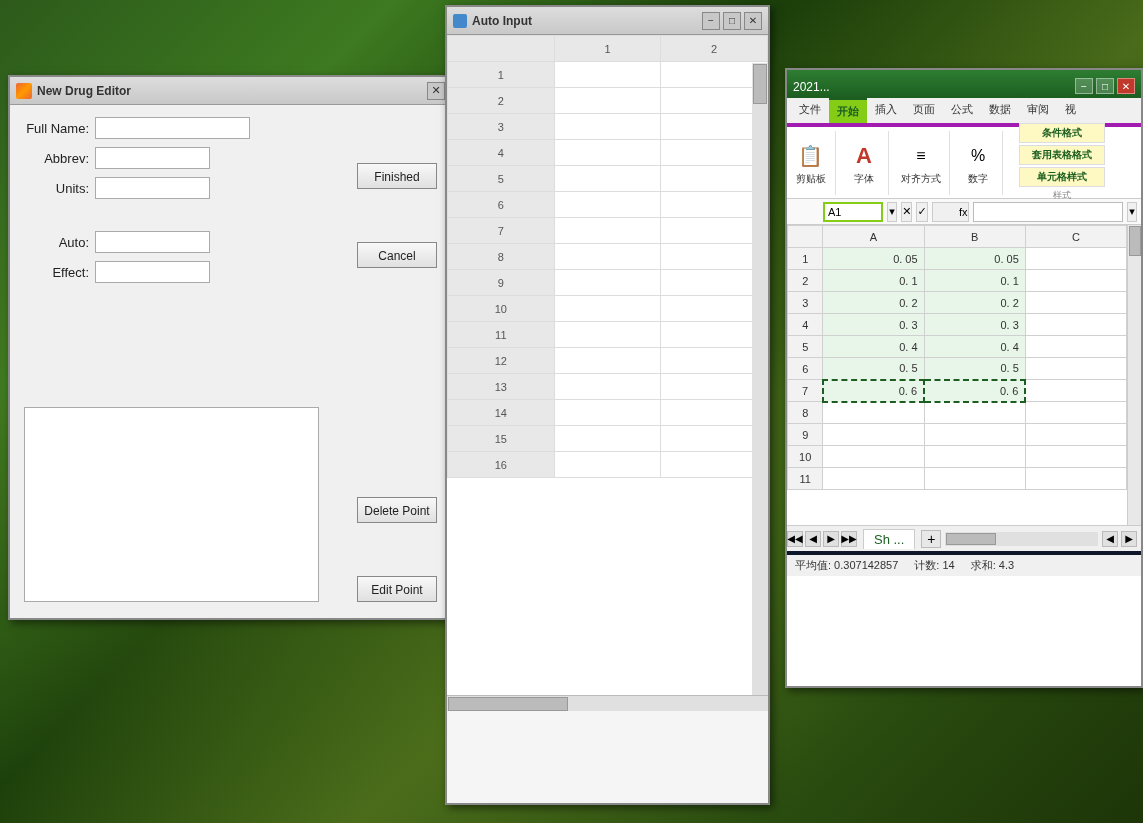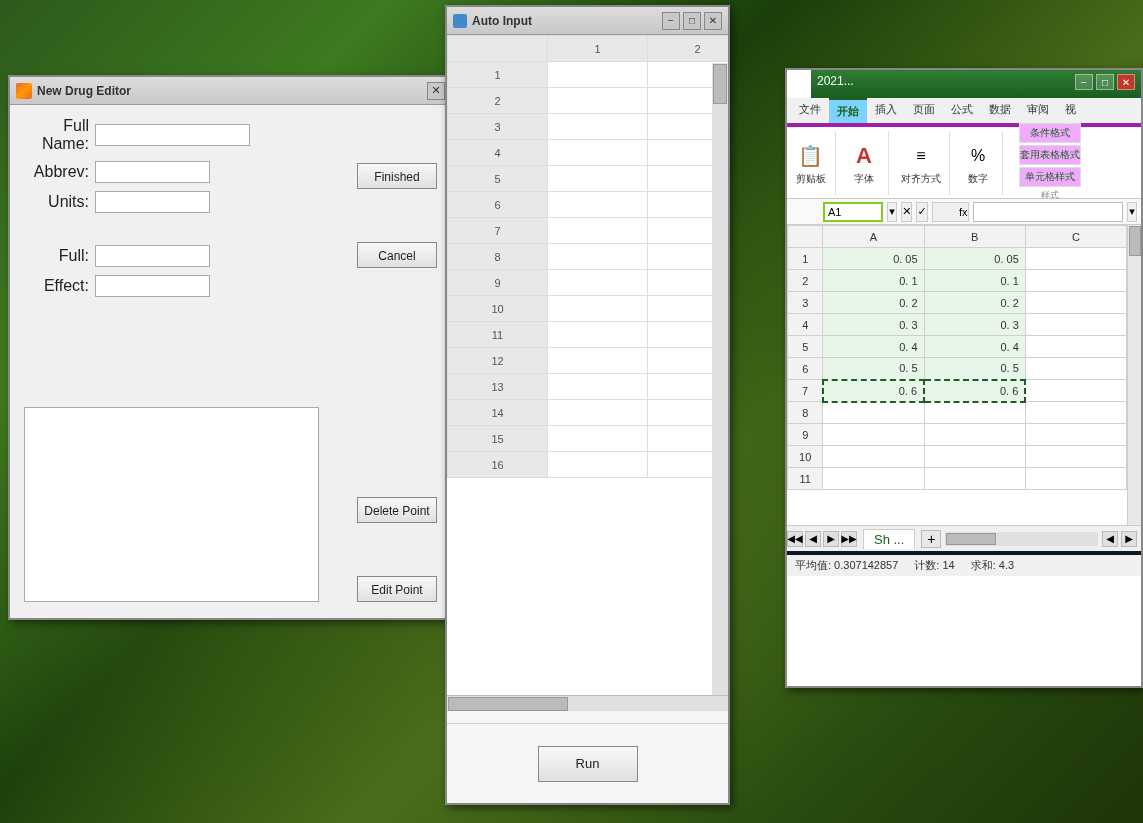--- a/index.html
+++ b/index.html
@@ -80,21 +80,21 @@
     }
     .form-row {
       display: flex;
       align-items: center;
       margin-bottom: 8px;
     }
     .form-label {
       width: 65px;
       text-align: right;
       margin-right: 6px;
-      font-size: 16px;
+      font-size: 13px;
       color: #222;
     }
     .form-input {
       width: 155px;
       height: 22px;
       background: #fff;
       border: 1px solid #aaa;
       padding: 2px 4px;
       font-size: 12px;
     }
@@ -141,21 +141,21 @@
       display: flex;
       flex-direction: column;
       gap: 5px;
     }
 
     
     .auto-input-window {
       position: absolute;
       top: 5px;
       left: 445px;
-      width: 285px;
+      width: 325px;
       height: 800px;
       background: #f5f5f5;
       border: 2px solid #888;
       box-shadow: 3px 3px 8px rgba(0,0,0,0.5);
       z-index: 10;
     }
     .auto-input-titlebar {
       background: linear-gradient(to bottom, #ddd 0%, #c8c8c8 100%);
       border-bottom: 1px solid #999;
       padding: 4px 6px;
@@ -266,26 +266,25 @@
       height: 620px;
       background: #fff;
       border: 2px solid #888;
       box-shadow: 3px 3px 8px rgba(0,0,0,0.5);
       z-index: 10;
     }
     .excel-titlebar {
       background: linear-gradient(to bottom, #2e7d32 0%, #1b5e20 100%);
       padding: 4px 6px;
       display: flex;
-      align-items: flex-start;
+      align-items: flex-end;
       justify-content: space-between;
       height: 28px;
       color: white;
       font-size: 12px;
-      margin-left: 24px;
     }
     .excel-win-btns {
       display: flex;
       gap: 3px;
     }
     .excel-win-btn {
       width: 18px;
       height: 16px;
       background: rgba(255,255,255,0.2);
       border: 1px solid rgba(255,255,255,0.4);
@@ -307,21 +306,21 @@
       display: flex;
       padding: 0 4px;
     }
     .ribbon-tab {
       padding: 4px 8px;
       font-size: 11px;
       cursor: pointer;
       color: #333;
     }
     .ribbon-tab.active {
-      background: #7dd3fc;
+      background: #84cc16;
       color: #1b5e20;
       border-top: 2px solid #1b5e20;
       font-weight: bold;
     }
 
     .excel-ribbon-content {
       background: white;
       border-bottom: 1px solid #ccc;
       height: 72px;
       display: flex;
@@ -348,26 +347,27 @@
       font-size: 20px;
       cursor: pointer;
     }
     .ribbon-label {
       font-size: 10px;
       color: #333;
       text-align: center;
     }
     .ribbon-small-btn {
       font-size: 10px;
-      background: #f0abfc;
+      background: #fef9c3;
       border: 1px solid #ddd;
-      padding: 2px 0;
+      padding: 2px 12px;
       cursor: pointer;
       white-space: nowrap;
       color: #1b5e20;
+      font-weight: bold;
     }
 
     
     .excel-name-bar {
       display: flex;
       align-items: center;
       border-bottom: 1px solid #ccc;
       height: 26px;
       background: #f9f9f9;
       padding: 0 4px;
@@ -515,21 +515,21 @@
     </div>
     <div class="form-row">
       <span class="form-label">Units:</span>
       <input class="form-input form-input-short" type="text" value="" style="">
     </div>
 
     <div class="spacer-row"></div>
     <div class="spacer-row"></div>
 
     <div class="form-row">
-      <span class="form-label">Full:</span>
+      <span class="form-label">Auto:</span>
       <input class="form-input form-input-short" type="text" value="" style="">
     </div>
     <div class="form-row">
       <span class="form-label">Effect:</span>
       <input class="form-input form-input-short" type="text" value="" style="">
     </div>
   </div>
 
   <div class="list-area"></div>
 
@@ -646,23 +646,20 @@
     </table>
     <div class="grid-scrollbar">
       <div class="grid-scrollbar-thumb"></div>
     </div>
   </div>
 
   <div style="height:16px;background:#e0e0e0;border-top:1px solid #bbb;position:relative;">
     <div style="width:120px;height:14px;background:#bbb;border:1px solid #999;margin:1px 1px;"></div>
   </div>
 
-  <div class="run-area">
-    <button class="run-btn">Run</button>
-  </div>
 </div>
 
 <div class="excel-window">
   <div class="excel-titlebar">
     <span>2021...</span>
     <div class="excel-win-btns">
       <div class="excel-win-btn">−</div>
       <div class="excel-win-btn">□</div>
       <div class="excel-win-btn excel-close-btn">✕</div>
     </div>

